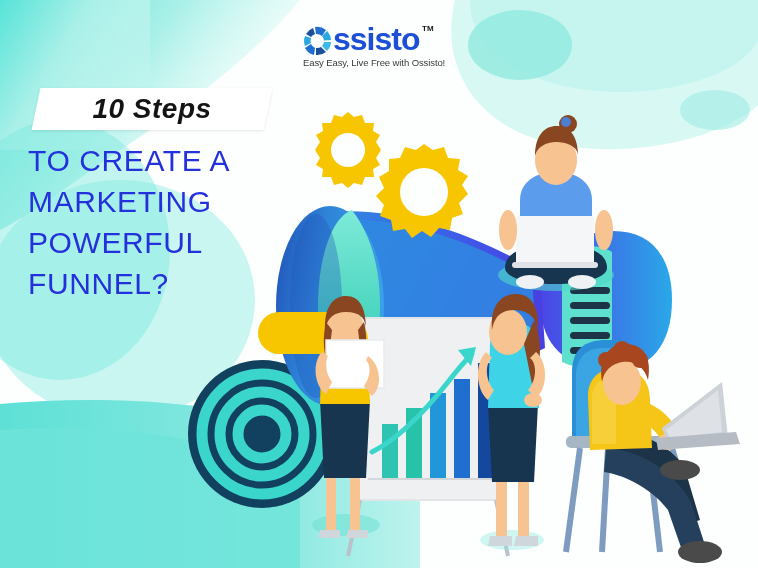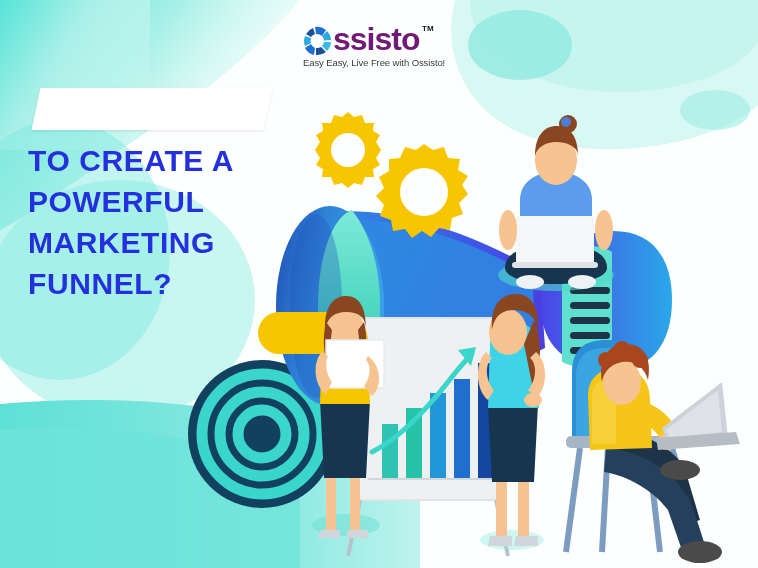--- a/index.html
+++ b/index.html
@@ -16,30 +16,30 @@
   .steps-text{
     position:absolute;left:36px;top:88px;width:232px;height:42px;
     display:flex;align-items:center;justify-content:center;
     font-size:28px;font-weight:bold;font-style:italic;color:#141414;
     letter-spacing:0.5px;
   }
 
   
   .headline{
     position:absolute;left:28px;top:140px;width:300px;
-    color:#2430dc;font-weight:bold;font-size:30px;line-height:41px;
+    color:#2430dc;font-weight:normal;font-size:30px;line-height:41px;
     letter-spacing:0.6px;text-transform:uppercase;
   }
   .headline div{white-space:nowrap;}
 
   
   .logo-wrap{position:absolute;left:303px;top:22px;width:150px;height:50px;}
   .logo-word{
     position:absolute;left:30px;top:0px;
-    font-size:32px;font-weight:bold;color:#701a75;letter-spacing:-1px;
+    font-size:32px;font-weight:bold;color:#1d4ed8;letter-spacing:-1px;
     line-height:34px;
   }
   .logo-tm{
     position:absolute;left:119px;top:2px;font-size:8px;color:#1a1a1a;font-weight:bold;
   }
   .logo-tag{
     position:absolute;left:0px;top:35px;width:150px;
     font-size:9.5px;color:#3a3a3a;letter-spacing:-0.1px;white-space:nowrap;
   }
 </style>
@@ -285,21 +285,22 @@
         <path d="M-13,5 A14,14 0 0,1 -13,-5 L-7,-3 A8,8 0 0,0 -7,2 Z" fill="#2ba8e0"></path>
         <path d="M-12,-7 A14,14 0 0,1 -5,-13 L-3,-7 A8,8 0 0,0 -7,-4 Z" fill="#1b4f9c"></path>
       </g>
     </svg>
     <div class="logo-word">ssisto</div>
     <div class="logo-tm">TM</div>
     <div class="logo-tag">Easy Easy, Live Free with Ossisto!</div>
   </div>
 
   <div class="steps-banner"></div>
+  <div class="steps-text">10 Steps</div>
 
   <div class="headline">
     <div>TO CREATE A</div>
+    <div>MARKETING</div>
     <div>POWERFUL</div>
-    <div>MARKETING</div>
     <div>FUNNEL?</div>
   </div>
 
 </div>
 
 </body></html>

